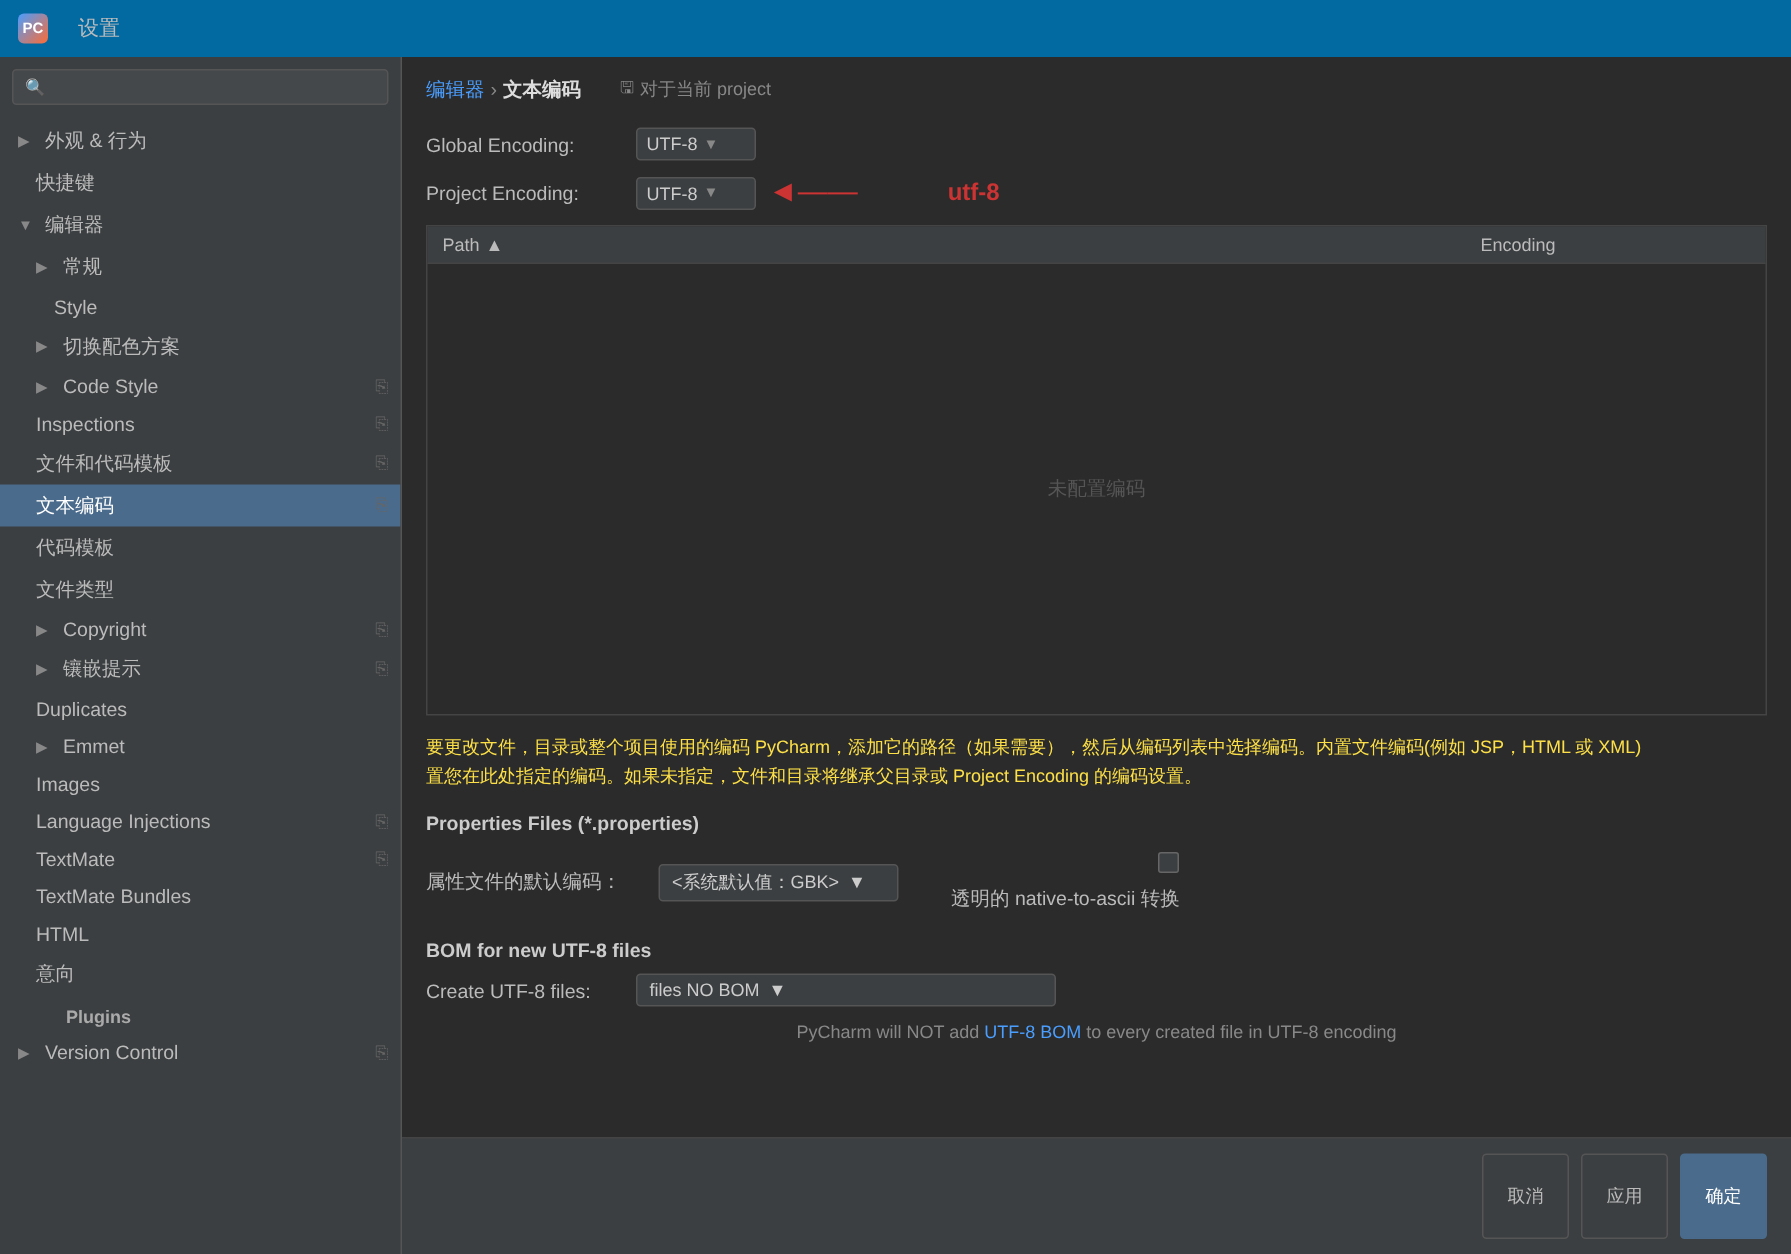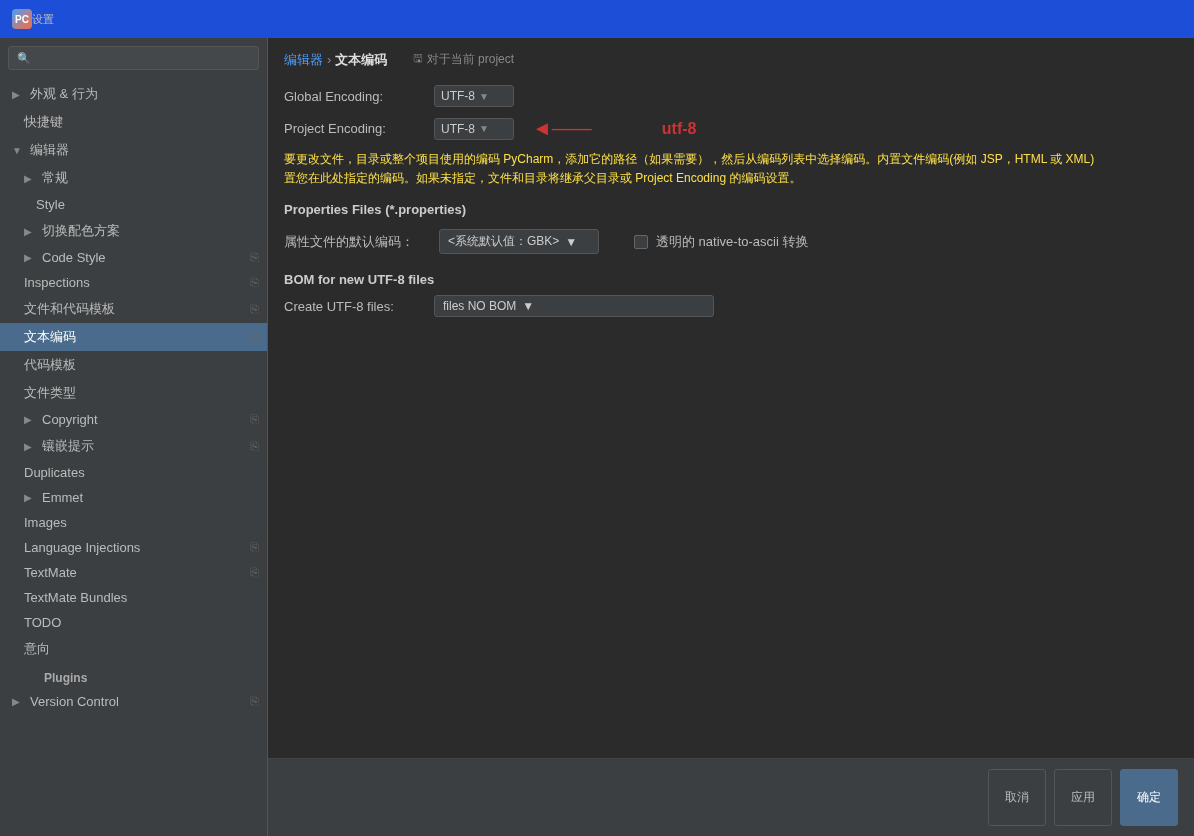--- a/index.html
+++ b/index.html
@@ -10,43 +10,43 @@
       font-family: 'Microsoft YaHei', 'SimHei', sans-serif;
       font-size: 13px;
       color: #bbbbbb;
       overflow: hidden;
       display: flex;
       flex-direction: column;
     }
 
     
     .title-bar {
-      background: #1d4ed8;
+      background: #0369a1;
       height: 38px;
       display: flex;
       align-items: center;
       padding: 0 12px;
-      gap: 0;
+      gap: 20px;
       flex-shrink: 0;
     }
     .title-bar-icon {
       width: 20px;
       height: 20px;
       background: linear-gradient(135deg, #4a9eff, #ff6b35);
       border-radius: 4px;
       display: flex;
       align-items: center;
       justify-content: center;
       font-size: 10px;
       font-weight: bold;
       color: white;
     }
     .title-bar-text {
       color: #bbbbbb;
-      font-size: 11px;
+      font-size: 14px;
     }
 
     
     .main-container {
       display: flex;
       flex: 1;
       overflow: hidden;
     }
 
     
@@ -170,21 +170,20 @@
     }
     .content-body::-webkit-scrollbar { width: 6px; }
     .content-body::-webkit-scrollbar-track { background: #2b2b2b; }
     .content-body::-webkit-scrollbar-thumb { background: #555; border-radius: 3px; }
 
     
     .form-row {
       display: flex;
       align-items: center;
       margin-bottom: 10px;
-      gap: 10px;
     }
     .form-label {
       color: #bbbbbb;
       font-size: 13px;
       min-width: 140px;
     }
     .form-select {
       background: #3c3f41;
       border: 1px solid #555;
       border-radius: 3px;
@@ -289,23 +288,24 @@
       font-family: inherit;
       display: flex;
       align-items: center;
       gap: 6px;
       cursor: pointer;
       min-width: 160px;
     }
 
     .checkbox-row {
       display: flex;
-      align-items: center;
+      align-items: flex-end;
       gap: 8px;
       margin-left: 10px;
+      flex-direction: column;
     }
     .checkbox-box {
       width: 14px;
       height: 14px;
       border: 1px solid #666;
       background: #3c3f41;
       border-radius: 2px;
     }
     .checkbox-label { color: #bbbbbb; font-size: 13px; }
 
@@ -470,21 +470,21 @@
       <div class="sidebar-item indent-1">
         <span>TextMate</span>
         <span class="copy-icon">⎘</span>
       </div>
 
       <div class="sidebar-item indent-1">
         <span>TextMate Bundles</span>
       </div>
 
       <div class="sidebar-item indent-1">
-        <span>TODO</span>
+        <span>HTML</span>
       </div>
 
       <div class="sidebar-item indent-1">
         <span>意向</span>
       </div>
 
       <div class="sidebar-group-label">Plugins</div>
 
       <div class="sidebar-item">
         <span class="expand-arrow">▶</span>
@@ -522,20 +522,34 @@
       <div class="form-row">
         <span class="form-label">Project Encoding:</span>
         <div class="form-select">
           <span>UTF-8</span>
           <span class="arrow">▼</span>
         </div>
         <span class="arrow-indicator">◄——</span>
         <span class="utf8-annotation">utf-8</span>
       </div>
 
+      <div class="encoding-table">
+        <div class="table-header">
+          <div class="table-col-path">
+            <span>Path</span>
+            <span>▲</span>
+          </div>
+          <div class="table-col-encoding">
+            <span>Encoding</span>
+          </div>
+        </div>
+        <div class="table-body">
+          <span class="empty-table-text">未配置编码</span>
+        </div>
+      </div>
 
       <div class="info-text">
         <div>要更改文件，目录或整个项目使用的编码 PyCharm，添加它的路径（如果需要），然后从编码列表中选择编码。内置文件编码(例如 JSP，HTML 或 XML)</div>
         <div>置您在此处指定的编码。如果未指定，文件和目录将继承父目录或 Project Encoding 的编码设置。</div>
       </div>
 
       <div class="properties-section">
         <div class="section-title">Properties Files (*.properties)</div>
         <div class="properties-row">
           <span class="properties-label">属性文件的默认编码：</span>
@@ -552,20 +566,25 @@
 
       <div class="bom-section">
         <div class="section-title">BOM for new UTF-8 files</div>
         <div class="form-row">
           <span class="form-label">Create UTF-8 files:</span>
           <div class="bom-select">
             <span>files NO BOM</span>
             <span class="arrow">▼</span>
           </div>
         </div>
+        <div class="bom-info">
+          <span>PyCharm will NOT add</span>
+          <span class="highlight">UTF-8 BOM</span>
+          <span>to every created file in UTF-8 encoding</span>
+        </div>
       </div>
 
     </div>
 
     <div class="dialog-footer">
       <button class="btn btn-secondary">取消</button>
       <button class="btn btn-secondary">应用</button>
       <button class="btn btn-primary">确定</button>
     </div>
 

